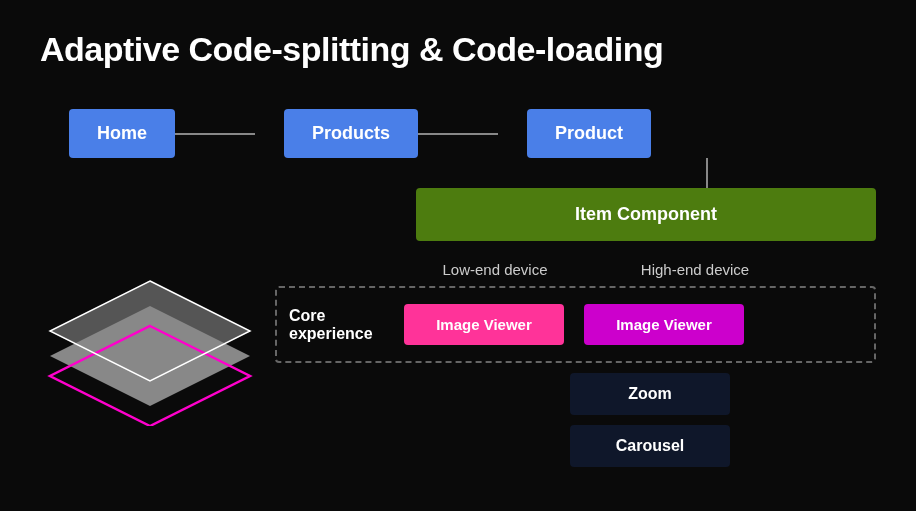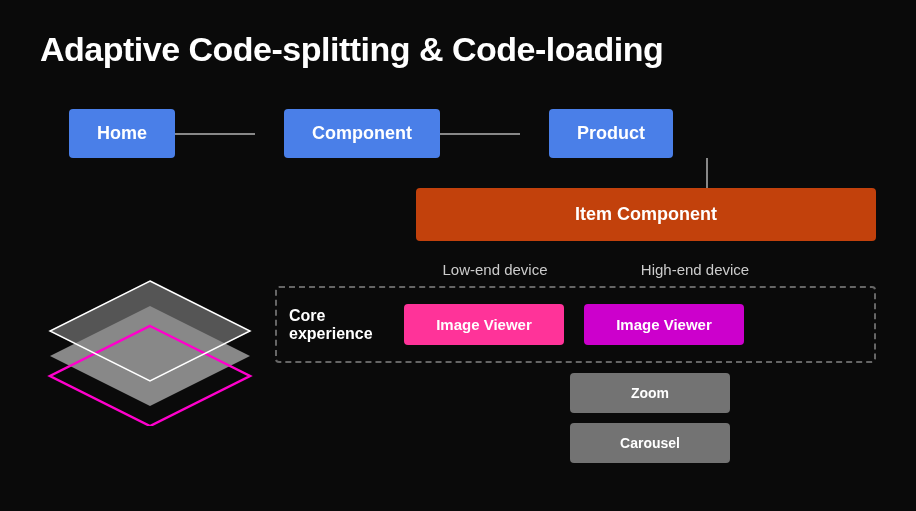--- a/index.html
+++ b/index.html
@@ -43,21 +43,21 @@
     }
 
     .connector-line {
       height: 2px;
       background-color: #888;
       width: 80px;
       flex-shrink: 0;
     }
 
     .item-component-box {
-      background-color: #c2410c;
+      background-color: #4d7c0f;
       color: #ffffff;
       font-weight: bold;
       font-size: 18px;
       padding: 16px 28px;
       border-radius: 4px;
       width: 460px;
       text-align: center;
       position: relative;
     }
 
@@ -150,24 +150,24 @@
     }
 
     .extra-right {
       margin-left: 20px;
       display: flex;
       flex-direction: column;
       gap: 10px;
     }
 
     .zoom-btn, .carousel-btn {
-      background-color: #737373;
-      color: #ffffff;
-      font-weight: bold;
-      font-size: 14px;
+      background-color: #0f172a;
+      color: #ffffff;
+      font-weight: bold;
+      font-size: 16px;
       padding: 12px 18px;
       border-radius: 4px;
       border: none;
       width: 160px;
       text-align: center;
       cursor: pointer;
     }
 
     
     .diagram-area {
@@ -181,21 +181,21 @@
 
 <div class="page-container">
 
   <div class="title">Adaptive Code-splitting &amp; Code-loading</div>
 
   <div class="diagram-area">
 
     <div style="display:flex; align-items:center; margin-bottom:0; position:relative;">
       <div class="route-box">Home</div>
       <div class="connector-line"></div>
-      <div class="route-box">Component</div>
+      <div class="route-box">Products</div>
       <div class="connector-line"></div>
       <div class="route-box" style="position:relative; z-index:2;">Product</div>
     </div>
 
     <div style="position:relative; height:30px;">
 
       <div style="
         position:absolute;
         left: 666px;
         top: 0;

